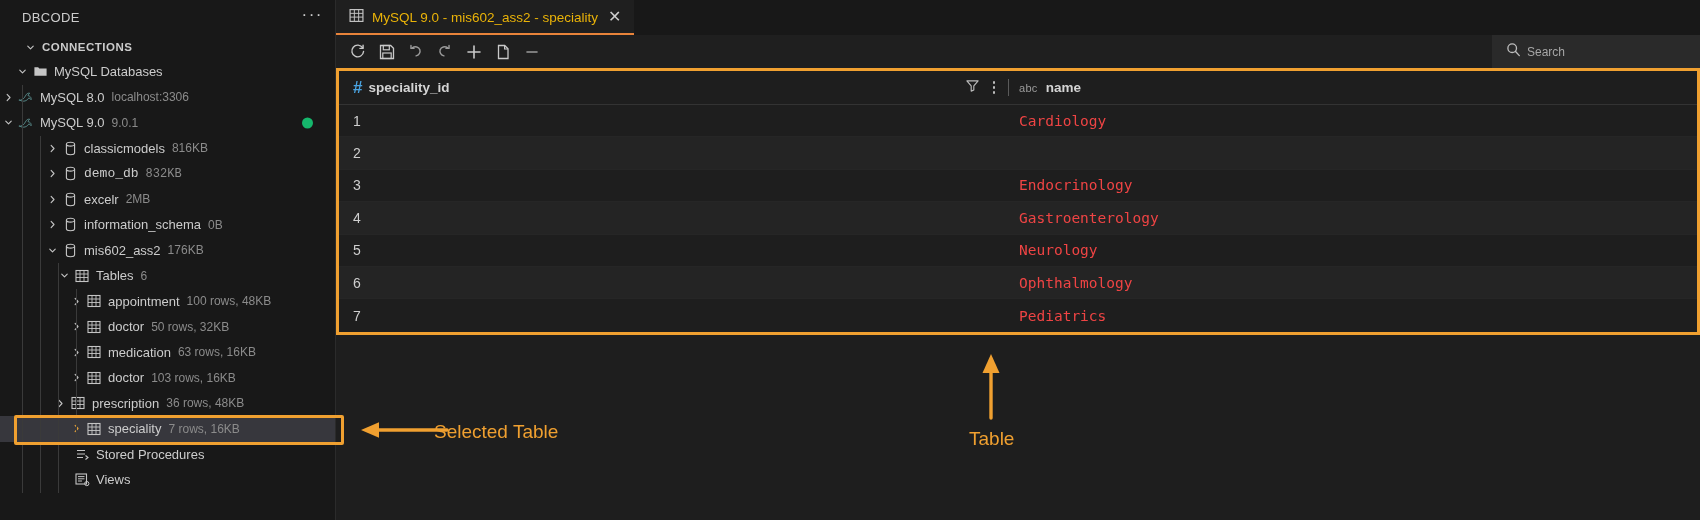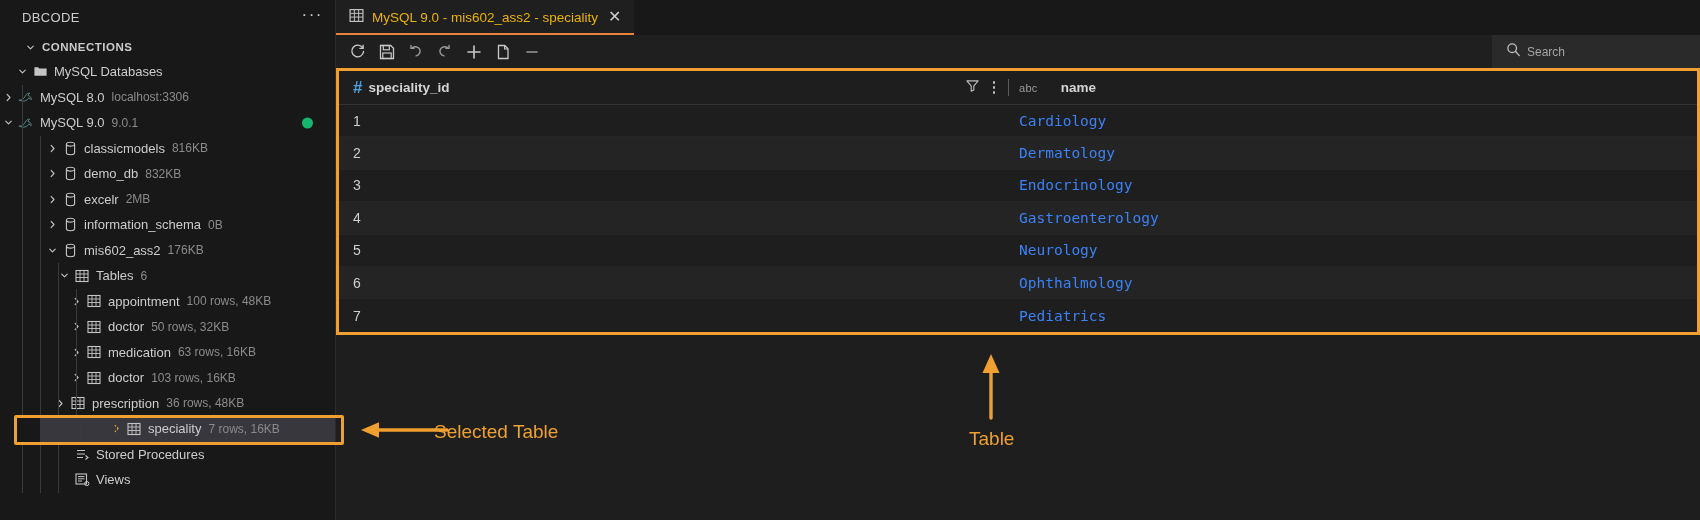--- a/index.html
+++ b/index.html
@@ -49,21 +49,21 @@
   .chev svg { display:block; }
   .ico { width: 20px; flex: 0 0 20px; display: flex; align-items: center; justify-content: center; margin-right: 4px; }
   .ico svg { display: block; }
   .guide {
     position: absolute; top: 0; bottom: 0; width: 1px; background: #3a3a3a;
   }
   .status-dot {
     position: absolute; right: 22px; top: 50%; transform: translateY(-50%);
     width: 11px; height: 11px; border-radius: 50%; background: #15b76c;
   }
-  .row.selected { background: #37373d; margin-left: 40px; }
+  .row.selected { background: #37373d; }
 
   
   #main { flex: 1 1 auto; height: 520px; position: relative; background: #1e1e1e; }
 
   .tabbar { height: 35px; background: #181818; display: flex; align-items: stretch; }
   .tab {
     display: flex; align-items: center; gap: 8px;
     padding: 0 10px 0 13px; background: #1f1f1f;
     border-top: 1px solid transparent;
     border-bottom: 2px solid #e8833a;
@@ -96,39 +96,39 @@
     background: #1e1e1e;
   }
   .grid-head {
     height: 34px; background: #1e1e1e; display: flex; align-items: center;
     border-bottom: 1px solid #333;
   }
   .col-id {
     width: 680px; flex: 0 0 680px; display: flex; align-items: center; height: 100%;
     padding-left: 14px; gap: 6px;
   }
-  .col-name { flex: 1 1 auto; display: flex; align-items: center; height: 100%; gap: 23px; }
+  .col-name { flex: 1 1 auto; display: flex; align-items: center; height: 100%; gap: 8px; }
   .hash { color: #4aa3e0; font-size: 17px; font-weight: bold; line-height: 1; }
   .abc { color: #9b9b9b; font-size: 11px; letter-spacing: .3px; }
   .colhdr-txt { color: #d4d4d4; font-size: 13.5px; font-weight: bold; }
   .hdr-tools { display: flex; align-items: center; gap: 13px; margin-left: auto; padding-right: 10px; color: #bdbdbd; }
   .vdiv { width: 1px; height: 17px; background: #5a5a5a; }
   .kebab { display: flex; flex-direction: column; gap: 2.5px; align-items: center; }
   .kebab i { width: 2.5px; height: 2.5px; background: #bdbdbd; border-radius: 50%; display:block; }
 
   .grid-row { height: 32.4px; display: flex; align-items: center; border-bottom: 1px solid #262626; }
   .grid-row.odd { background: #1e1e1e; }
   .grid-row.even { background: #242424; }
   .cell-id {
     width: 680px; flex: 0 0 680px; padding-left: 14px;
     color: #cfcfcf; font-size: 14px;
     font-family: "Liberation Sans", sans-serif;
   }
   .cell-name {
-    flex: 1 1 auto; color: #3b82f6; font-size: 14.5px;
+    flex: 1 1 auto; color: #ef4444; font-size: 14.5px;
     font-family: "DejaVu Sans Mono", monospace;
   }
 
   
   .ann-label {
     position: absolute; color: #f0a030; font-size: 19px; white-space: nowrap;
   }
   .sel-box {
     position: absolute; border: 3px solid #f0a030; border-radius: 2px;
     pointer-events: none;
@@ -216,21 +216,21 @@
         <span class="ico">
           <svg width="13" height="15" viewBox="0 0 14 16">
               <ellipse cx="7" cy="3.4" rx="4.4" ry="2.1" fill="none" stroke="#c5c5c5" stroke-width="1.2"></ellipse>
               <path d="M2.6 3.4v9.2c0 1.2 2 2.1 4.4 2.1s4.4-.9 4.4-2.1V3.4" fill="none" stroke="#c5c5c5" stroke-width="1.2"></path>
             </svg>
         </span>
         <span class="lbl">classicmodels</span>
         <span class="meta">816KB</span>
       </div>
 
-      <div class="row" style="padding-left:44px;">
+      <div class="row" style="padding-left:44px;font-family:Liberation Mono, monospace;">
         <span class="guide" style="left:22px;"></span>
         <span class="guide" style="left:40px;"></span>
         <span class="chev">
           <svg width="11" height="11" viewBox="0 0 16 16">
               <path d="M6 3.5l4.2 4.5L6 12.5" stroke="#c5c5c5" stroke-width="1.6" fill="none" stroke-linecap="round" stroke-linejoin="round"></path>
             </svg>
         </span>
         <span class="ico">
           <svg width="13" height="15" viewBox="0 0 14 16">
               <ellipse cx="7" cy="3.4" rx="4.4" ry="2.1" fill="none" stroke="#c5c5c5" stroke-width="1.2"></ellipse>
@@ -559,21 +559,20 @@
           <span class="colhdr-txt">name</span>
         </div>
       </div>
 
       <div class="grid-row odd">
         <div class="cell-id">1</div>
         <div class="cell-name">Cardiology</div>
       </div>
       <div class="grid-row even">
         <div class="cell-id">2</div>
-        <div class="cell-name">Dermatology</div>
       </div>
       <div class="grid-row odd">
         <div class="cell-id">3</div>
         <div class="cell-name">Endocrinology</div>
       </div>
       <div class="grid-row even">
         <div class="cell-id">4</div>
         <div class="cell-name">Gastroenterology</div>
       </div>
       <div class="grid-row odd">

